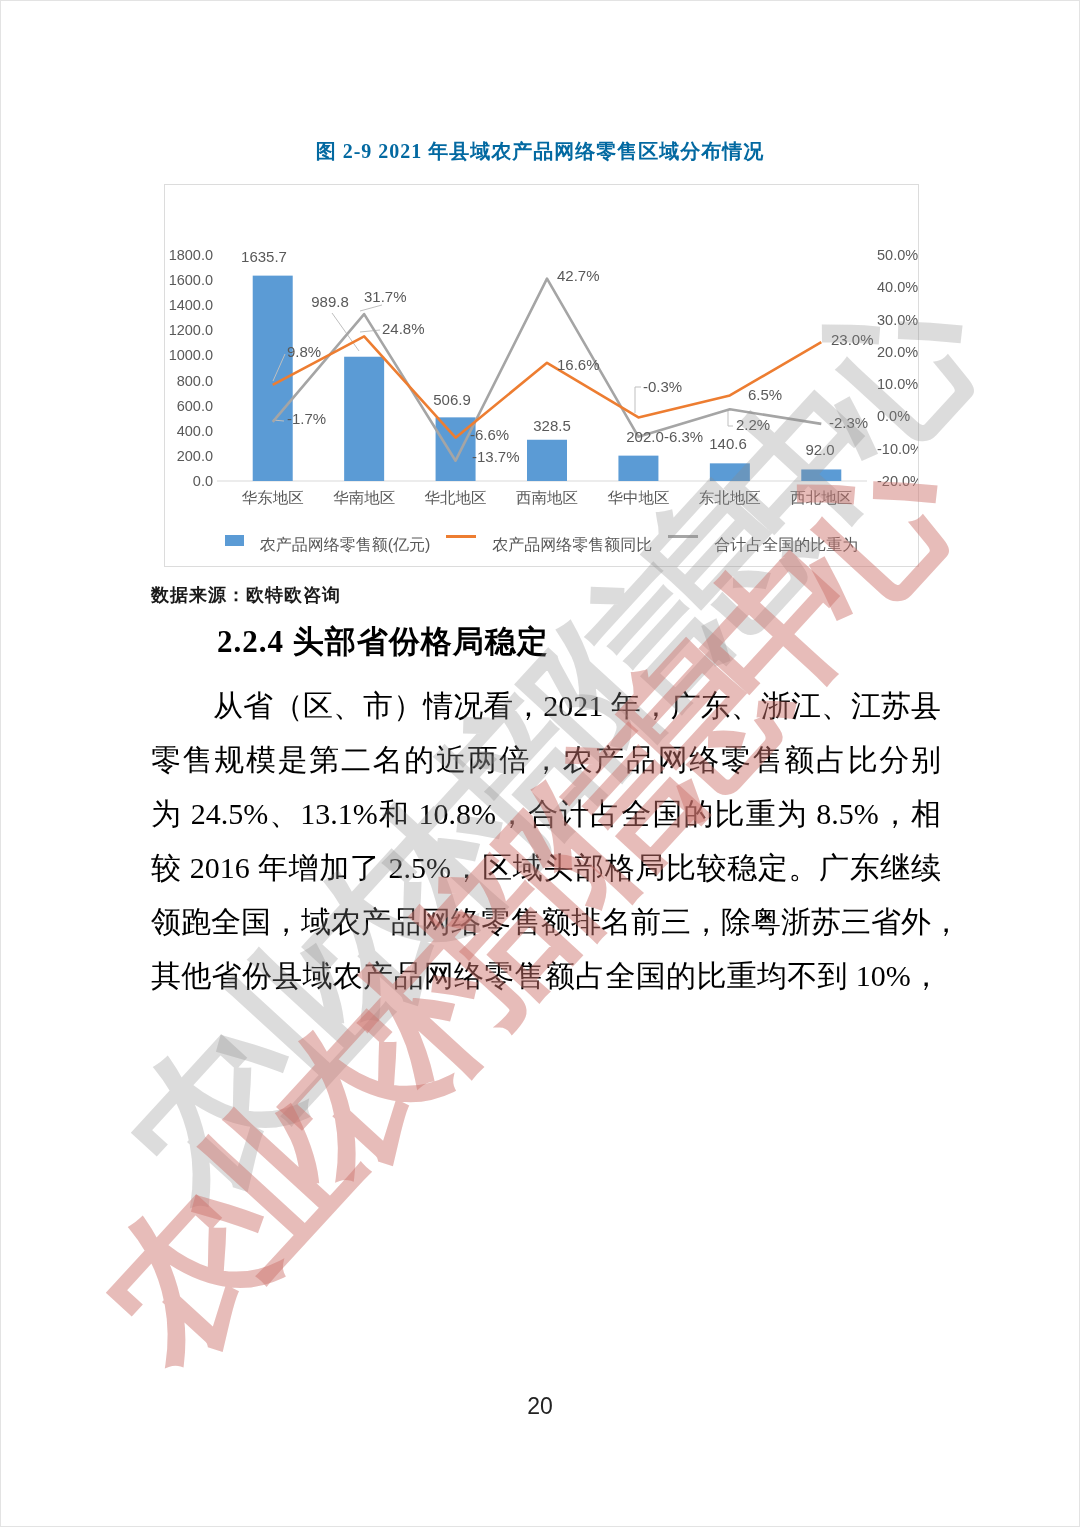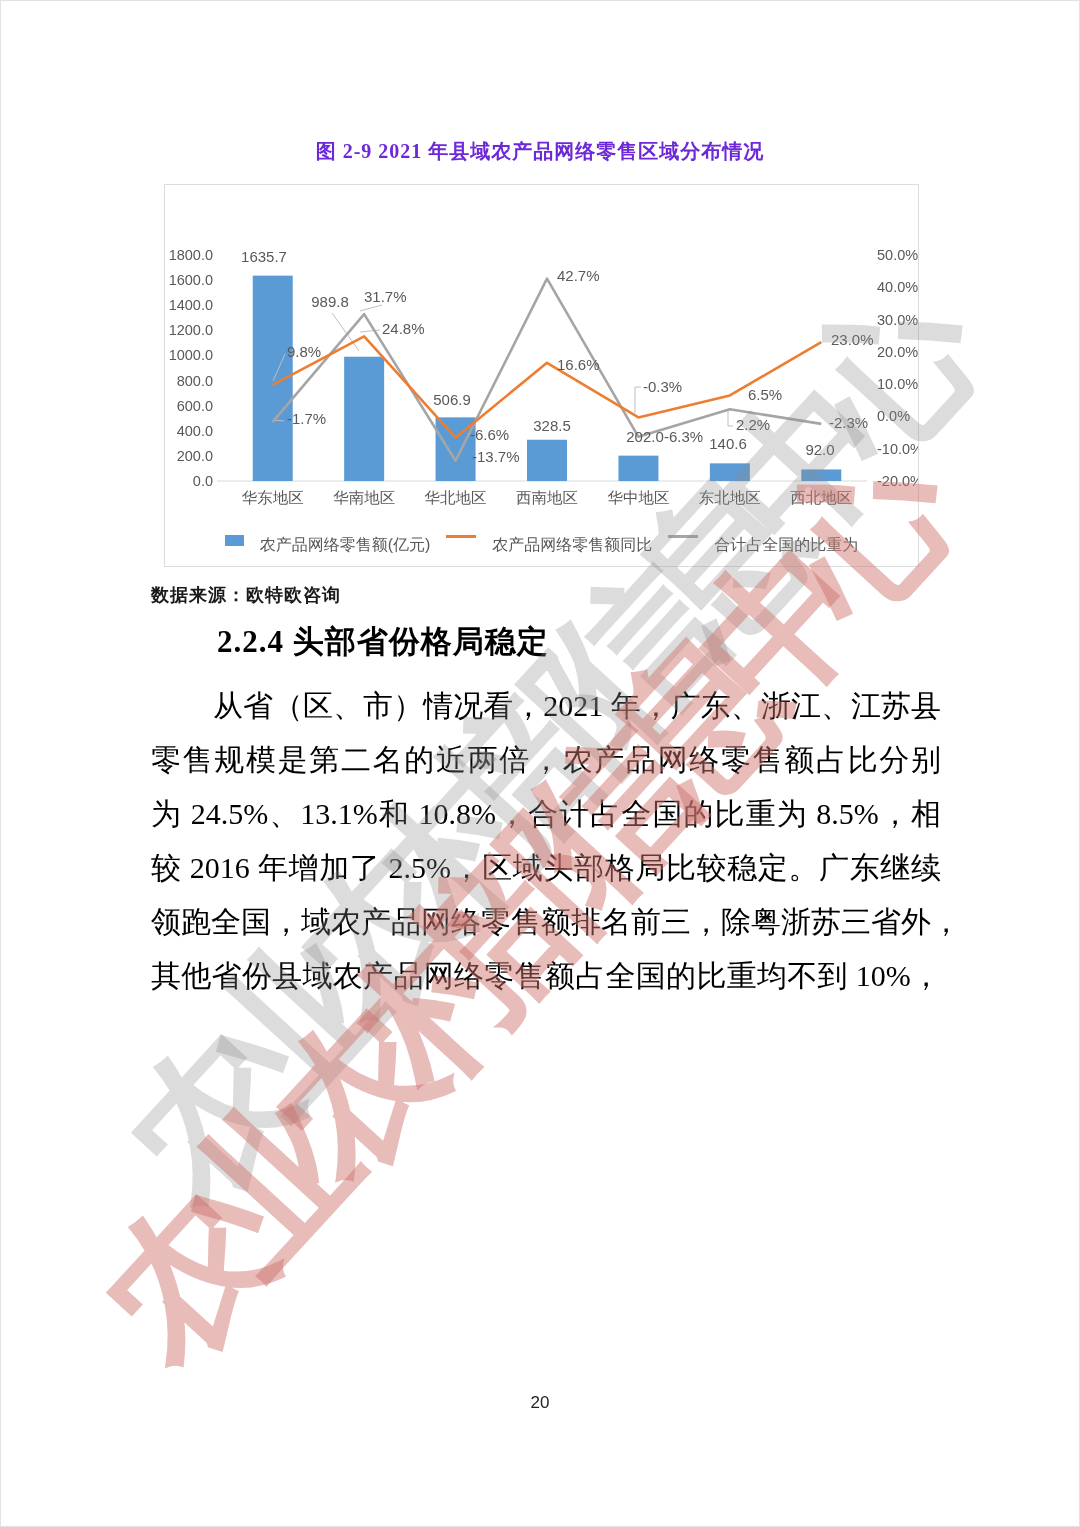--- a/index.html
+++ b/index.html
@@ -10,21 +10,21 @@
     background:#ffffff;
     overflow:hidden;
     border:1px solid #e3e3e3;
     box-sizing:border-box;
     font-family:"Liberation Serif", serif;
     color:#000;
   }
   
   .fig-title{
     position:absolute;left:0;top:137px;width:100%;
-    text-align:center;font-size:20px;font-weight:bold;color:#6d28d9;
+    text-align:center;font-size:20px;font-weight:bold;color:#0369a1;
     letter-spacing:1px;
   }
   
   .chart-box{
     position:absolute;left:163px;top:183px;width:755px;height:383px;
     border:1px solid #dcdcdc;background:#ffffff;box-sizing:border-box;
   }
   .chart-box svg{display:block;}
   .chart-box svg text{font-family:"Liberation Sans", sans-serif;}
   .legend{
@@ -51,21 +51,21 @@
   }
   .pline{
     height:54px;line-height:54px;
     text-align:justify;text-align-last:justify;
     white-space:nowrap;
   }
   .pline.indent{padding-left:62px;}
   .pline.last{text-align-last:left;}
   .pageno{
     position:absolute;left:0;top:1392px;width:100%;
-    text-align:center;font-size:17px;color:#222;
+    text-align:center;font-size:23px;color:#222;
     font-family:"Liberation Sans", sans-serif;
   }
   
   .wm{
     position:absolute;white-space:nowrap;pointer-events:none;
     font-family:"Liberation Serif", serif;font-weight:bold;
     font-size:160px;letter-spacing:-34px;
     transform:rotate(-47.5deg);transform-origin:0 0;
     z-index:9;user-select:none;
   }

